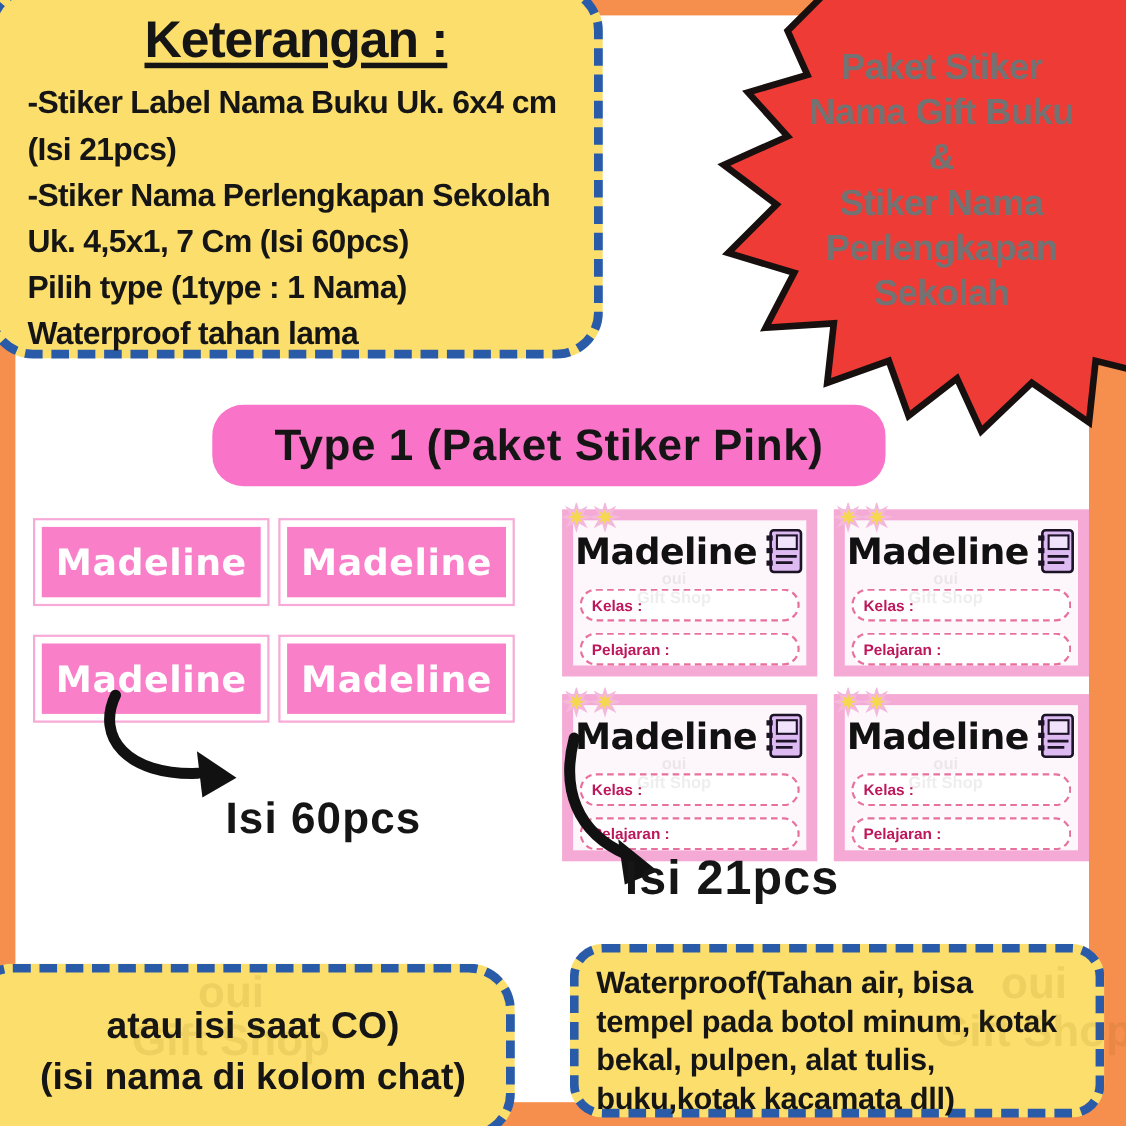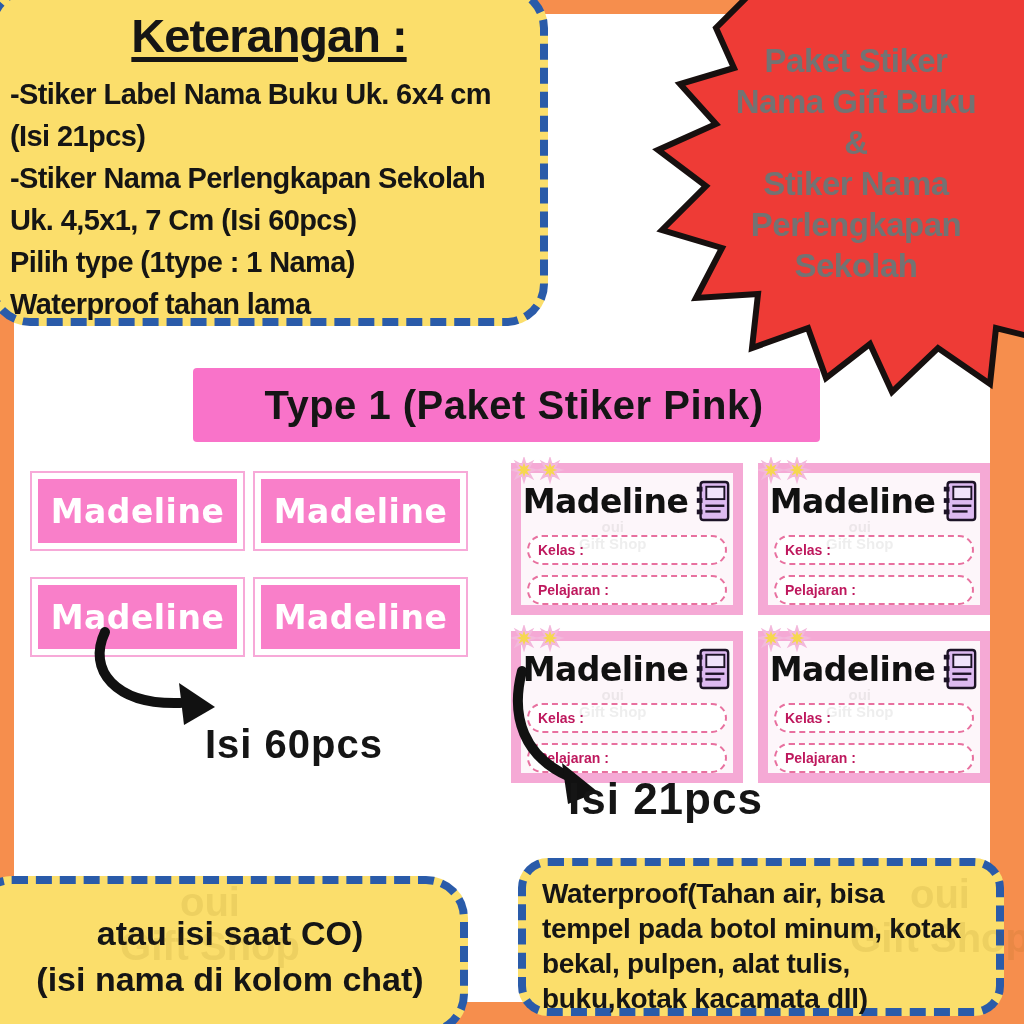--- a/index.html
+++ b/index.html
@@ -13,31 +13,31 @@
   .strip.right{left:990px;top:0;width:34px;height:1024px;}
   .strip.bottom{left:0;top:1002px;width:1024px;height:22px;}
 
   
   .keterangan{position:absolute;left:-12px;top:-14px;width:560px;height:340px;z-index:4;
               background:#FBDE6B;border:8px dashed #2A5BA9;border-radius:42px;box-sizing:border-box;
               padding:14px 12px 0 14px;}
   .ket-title{text-align:center;font-size:47px;font-weight:800;letter-spacing:-1px;
              text-decoration:underline;text-decoration-thickness:5px;text-underline-offset:5px;
              margin-bottom:10px;}
-  .ket-line{font-size:29px;font-weight:800;letter-spacing:-0.6px;line-height:42px;white-space:nowrap;}
+  .ket-line{font-size:29px;font-weight:800;letter-spacing:-0.6px;line-height:42px;white-space:nowrap;margin-left:15px;}
 
   
   .burst-svg{position:absolute;left:634px;top:0;width:390px;height:420px;z-index:3;}
   .burst-text{position:absolute;left:688px;top:40px;width:336px;z-index:3;text-align:center;
               color:#737373;font-size:33px;font-weight:800;line-height:41px;letter-spacing:-0.5px;}
 
   
   .type-banner{position:absolute;left:193px;top:368px;width:612px;height:74px;z-index:2;
-               background:#F973C9;border-radius:4px;display:flex;align-items:center;justify-content:center;
-               font-size:40px;font-weight:700;letter-spacing:0.5px;padding-left:15px;}
+               background:#F973C9;border-radius:28px;display:flex;align-items:center;justify-content:center;
+               font-size:40px;font-weight:700;letter-spacing:0.5px;}
 
   
   .name-label{position:absolute;width:215px;height:80px;background:#ffffff;border:2px solid #F7A9D8;
               box-sizing:border-box;padding:6px;z-index:2;}
   .name-label-inner{width:100%;height:100%;background:#F97FC9;display:flex;align-items:center;justify-content:center;
               color:#ffffff;font-size:33px;font-weight:800;font-family:"DejaVu Sans",sans-serif;letter-spacing:0.5px;}
 
   
   .book-sticker{position:absolute;width:232px;height:152px;background:#F5A9D5;box-sizing:border-box;
                 padding:10px;z-index:2;}

